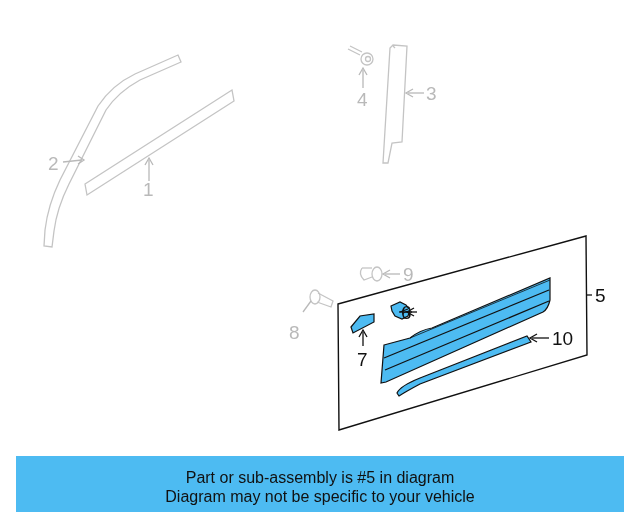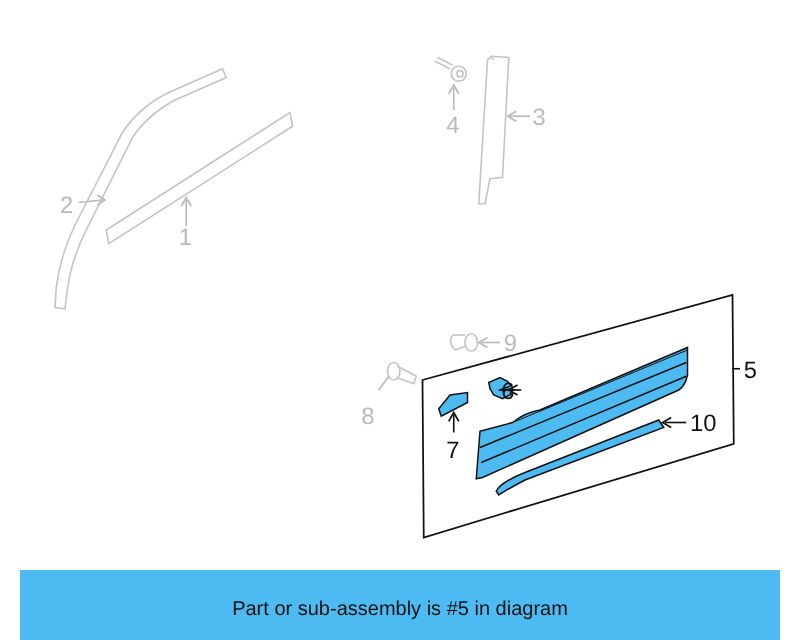--- a/index.html
+++ b/index.html
@@ -103,13 +103,14 @@
   <text class="callout ghost" x="403" y="281">9</text>
   <text class="callout ghost" x="289" y="339">8</text>
   <text class="callout dark" x="595" y="302">5</text>
   <text class="callout dark" x="401" y="319">6</text>
   <text class="callout dark" x="357" y="366">7</text>
   <text class="callout dark" x="552" y="345">10</text>
 </svg>
 
 <div id="banner">
   <span>Part or sub-assembly is #5 in diagram</span>
+  <span>Diagram may not be specific to your vehicle</span>
 </div>
 
 </body></html>

